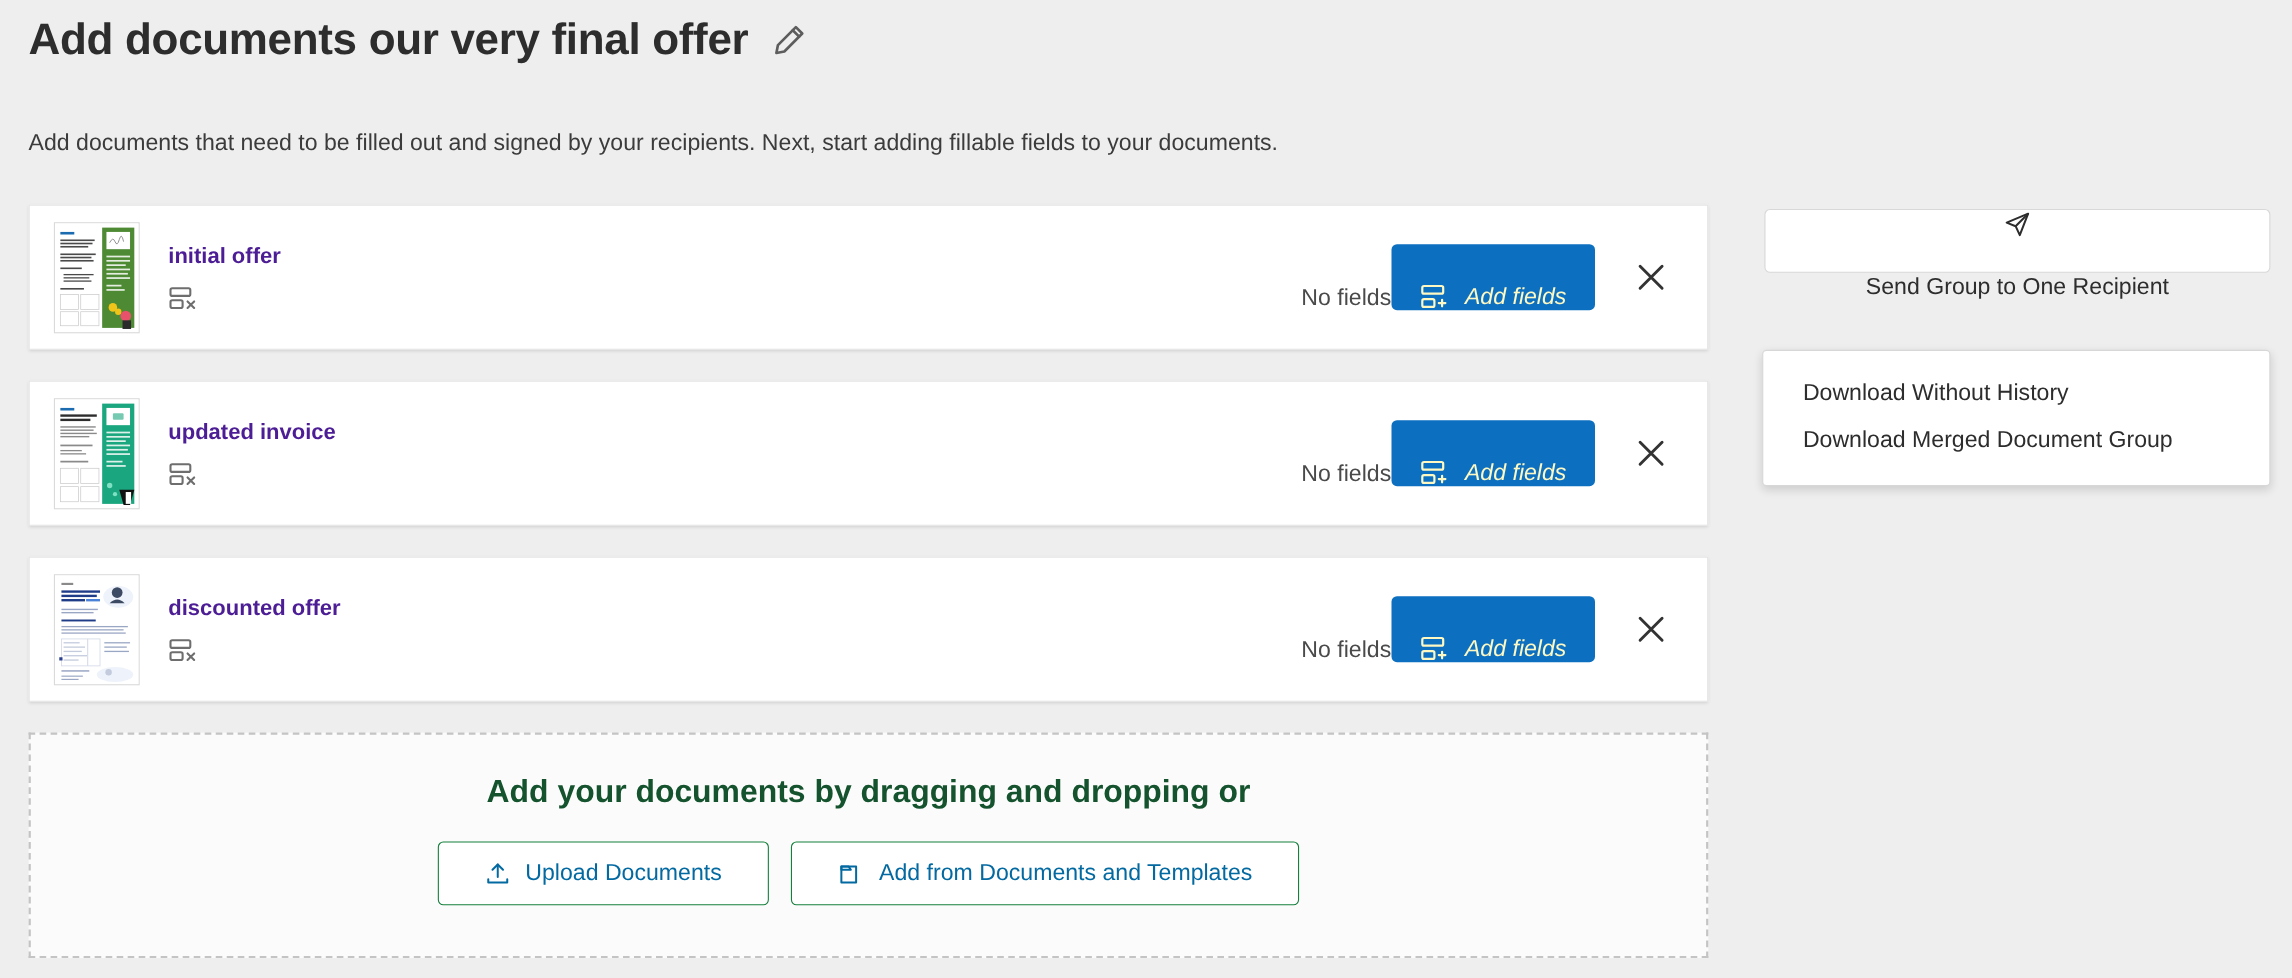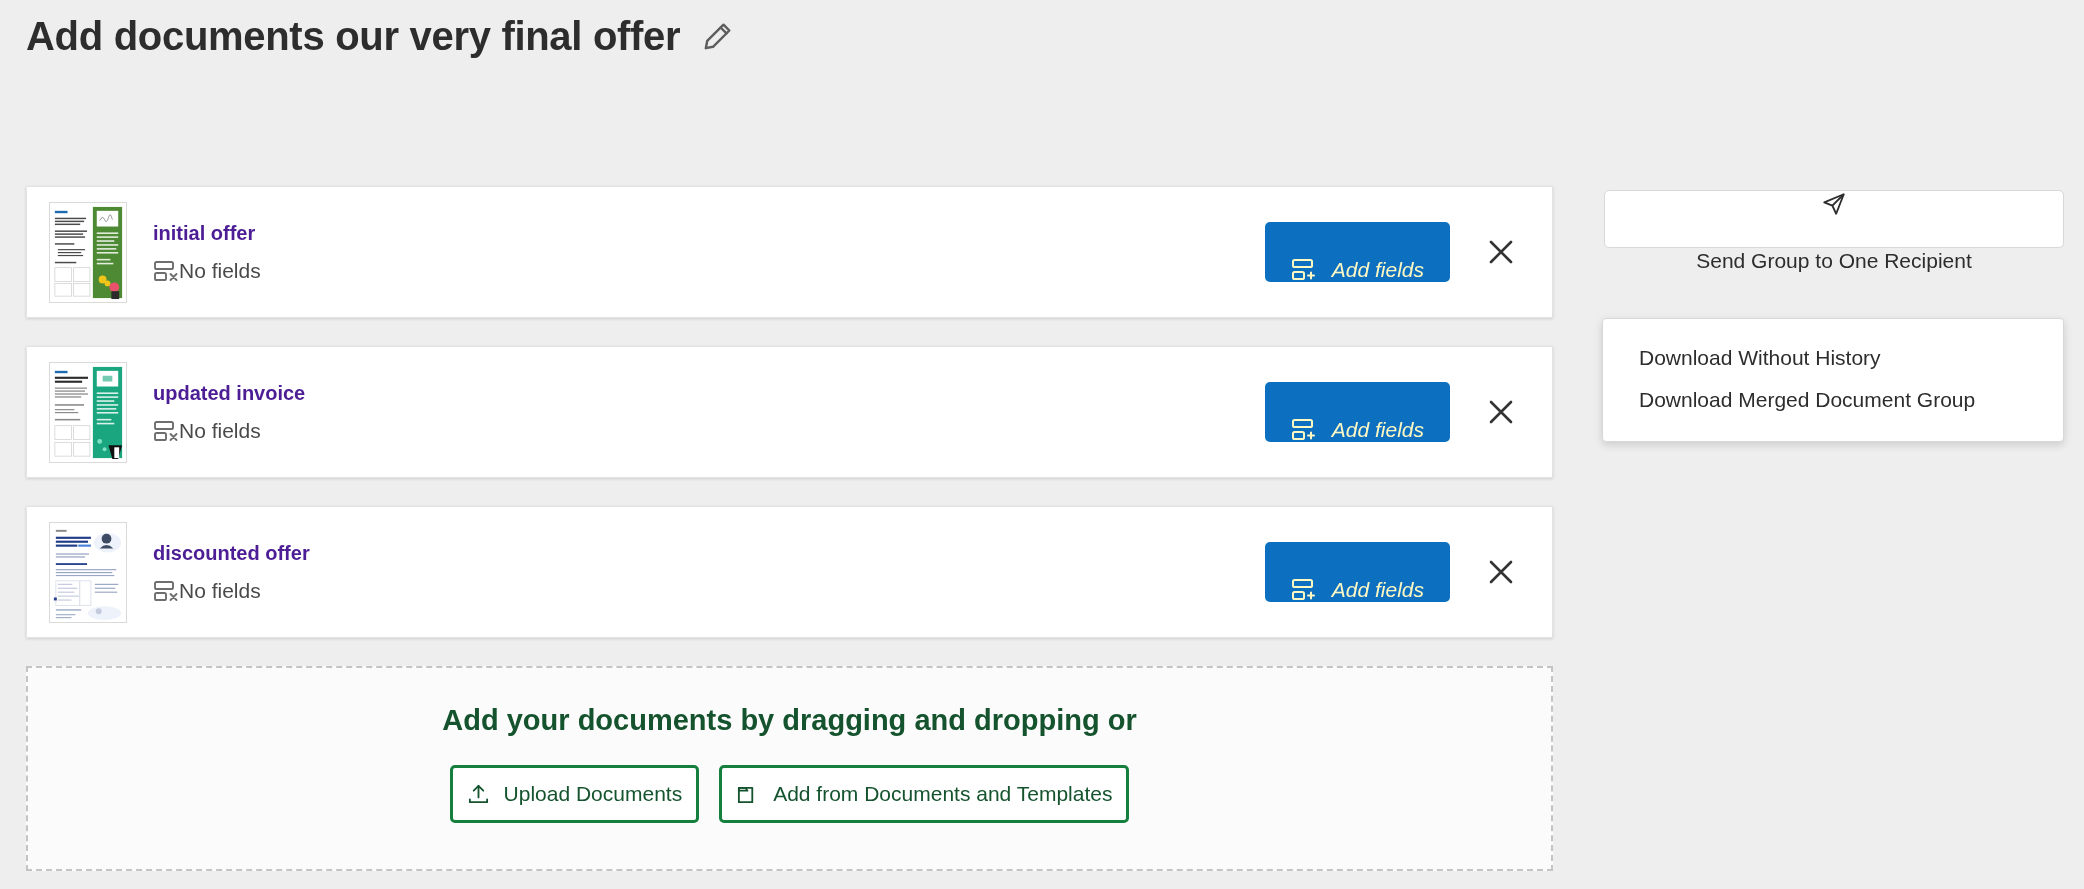--- a/index.html
+++ b/index.html
@@ -70,21 +70,21 @@
   .doc-meta { flex: 1 1 auto; min-width: 0; padding-left: 6px; }
   .doc-name {
     font-size: 20px;
     font-weight: 700;
     color: #4c1d95;
     line-height: 1.2;
     margin-bottom: 14px;
     display: inline-block;
     cursor: pointer;
   }
-  .fields-row { display: flex; align-items: center; gap: 0; }
+  .fields-row { display: flex; align-items: center; gap: 0; justify-content: space-between; }
   .fields-icon { width: 26px; height: 22px; color: #6e6e6e; flex:0 0 auto; }
   .fields-icon svg { display:block; width:100%; height:100%; }
   .fields-text { font-size: 21px; color: #4a4a4a; }
 
   .btn-addfields {
     flex: 0 0 auto;
     background: #0c6fc0;
     color: #fef9c3;
     border: none;
     border-radius: 5px;
@@ -130,29 +130,29 @@
   }
   .dz-title {
     font-size: 29px;
     font-weight: 700;
     color: #14532d;
     margin-bottom: 28px;
   }
   .dz-buttons { display: flex; gap: 20px; }
   .dz-btn {
     background: #ffffff;
-    border: 3px solid #15803d;
+    border: 1px solid #15803d;
     border-radius: 5px;
     height: 58px;
-    padding: 0 14px;
+    padding: 0 42px;
     display: flex;
     align-items: center;
     gap: 14px;
     font-size: 21px;
-    color: #14532d;
+    color: #0369a1;
     font-family: "Liberation Sans", sans-serif;
     cursor: pointer;
     white-space: nowrap;
   }
   .dz-btn svg { display:block; width: 23px; height: 23px; }
 
   
   .right-panel {
     position: absolute;
     left: 1604px; top: 190px;
@@ -228,20 +228,21 @@
   <div class="header">
     <div class="page-title">Add documents our very final offer</div>
     <span style="cursor:pointer;display:flex;">
       <svg class="pencil-icon" viewBox="0 0 24 24" fill="none" stroke="currentColor" stroke-width="1.7" stroke-linecap="round" stroke-linejoin="round">
         <path d="M16.6 3.3l4.1 4.1-11.5 11.5-5.1 1 1-5.1z"></path>
         <path d="M14.6 5.3l4.1 4.1"></path>
       </svg>
     </span>
   </div>
 
+  <div class="subtitle">Add documents that need to be filled out and signed by your recipients. Next, start adding fillable fields to your documents.</div>
 
   <div class="doc-list">
 
     <div class="doc-card">
       <div class="thumb">
         <svg viewBox="0 0 78 101" preserveAspectRatio="none">
           <rect x="0" y="0" width="78" height="101" fill="#ffffff"></rect>
           <rect x="44" y="4" width="30" height="93" fill="#4e8a33"></rect>
           <rect x="48" y="8" width="22" height="16" fill="#ffffff"></rect>
           <path d="M51 18 q3 -6 5 -1 t4 -2 t4 2" stroke="#6e6e6e" stroke-width="0.7" fill="none"></path>

